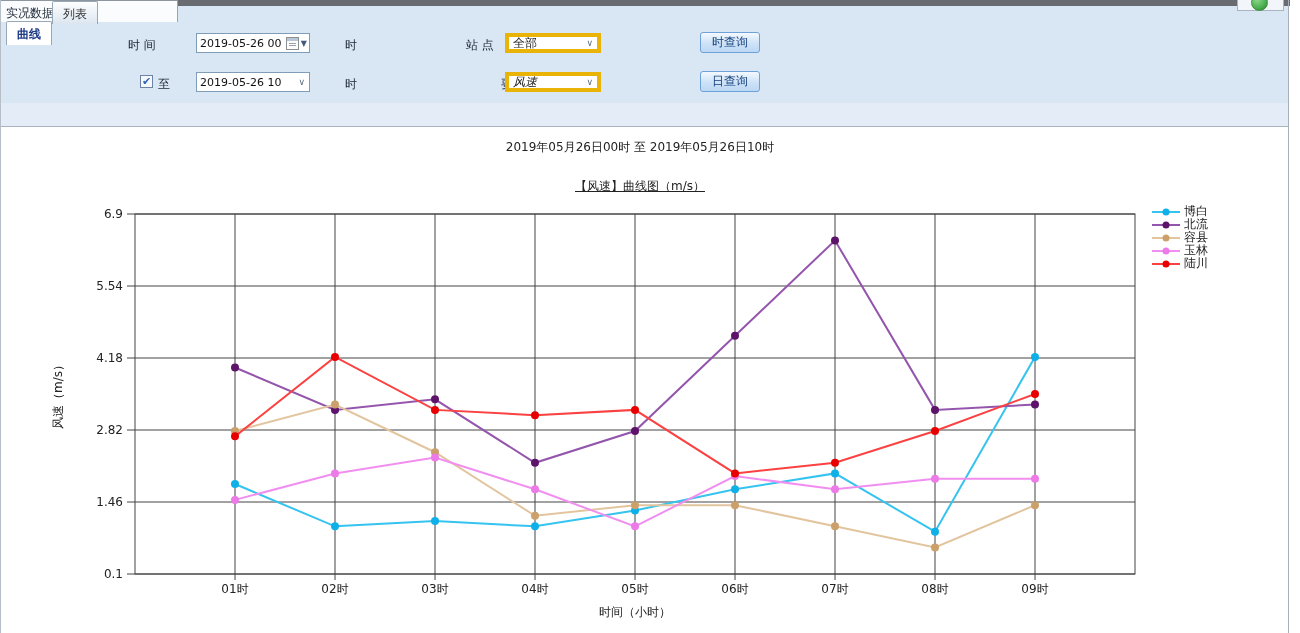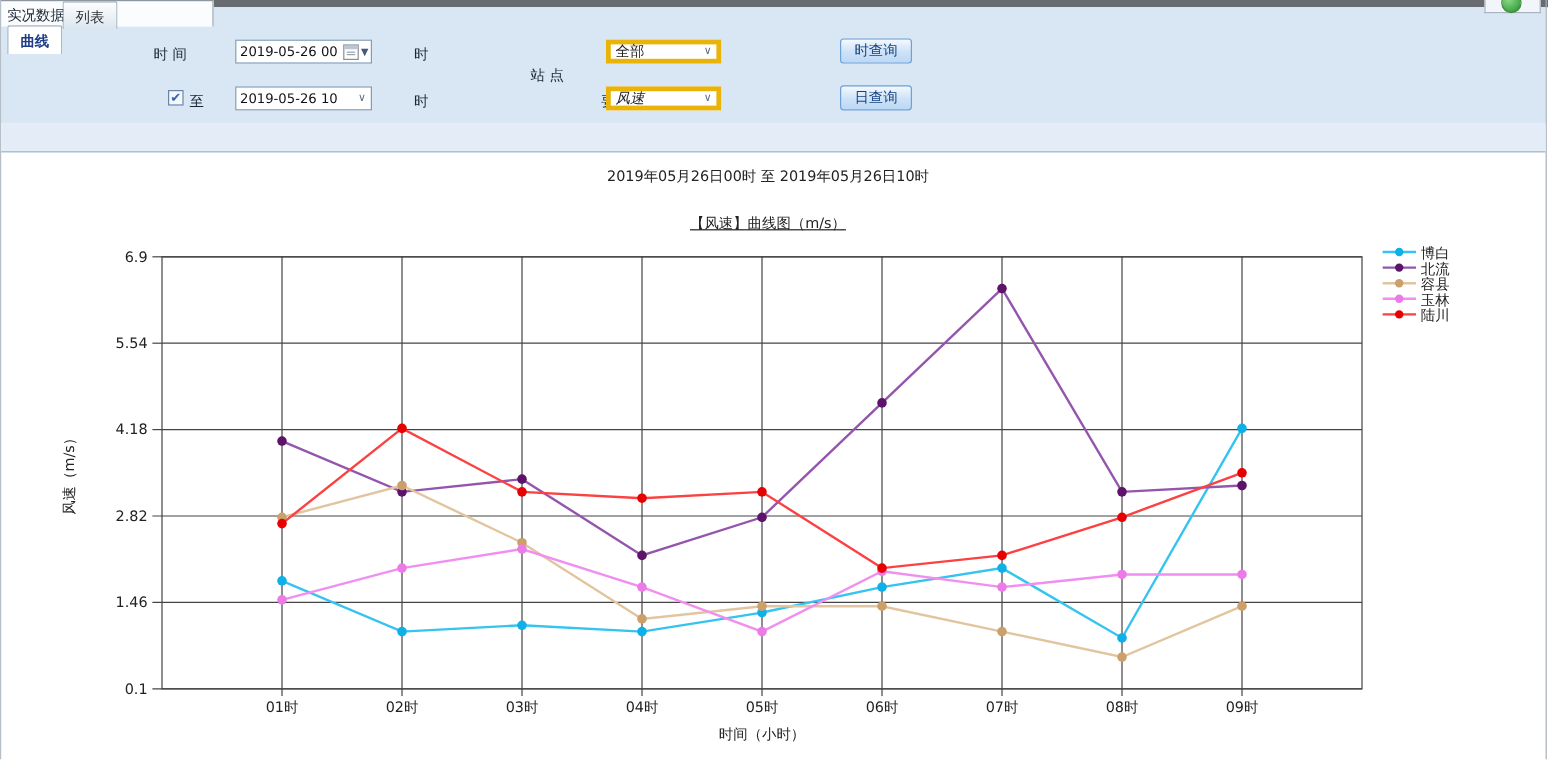--- a/index.html
+++ b/index.html
@@ -54,21 +54,21 @@
     border:1px solid #98a8b8;border-bottom:none;border-radius:2px 2px 0 0;cursor:pointer;
   }
   .tab.active{background:#fff;color:#1f3c88;font-weight:bold;height:24px;}
   .tab.inactive{background:linear-gradient(#fdfeff,#dce6f0);color:#333;}
   
   .chart-title{position:absolute;left:0;width:1280px;text-align:center;color:#222;}
   #chart-svg{position:absolute;left:0;top:0;width:1300px;height:633px;}
   #chart-svg text{font-family:"DejaVu Sans","Liberation Sans",sans-serif;font-size:12px;fill:#222;}
   
   .legend{position:absolute;left:1152px;top:205px;}
-  .legend-item{display:flex;align-items:flex-start;height:13px;cursor:pointer;}
+  .legend-item{display:flex;align-items:center;height:13px;cursor:pointer;}
   .legend-label{font-size:12px;color:#222;margin-left:4px;line-height:13px;}
 </style>
 </head>
 <body>
 
 <div class="top-darkbar"></div>
 <div class="form-panel"></div>
 <div class="title-overlap"></div>
 <div class="title-tab">
   <span>实况数据查询</span>
@@ -78,21 +78,21 @@
 <div class="right-border"></div>
 <div class="left-border"></div>
 
 <div class="form-label" style="left:128px;top:37px;">时 间</div>
 <div class="input-box" style="left:196px;top:33px;">
   <span class="input-text">2019-05-26 00</span>
   <span class="cal-icon"></span>
   <span class="drop-arrow">▼</span>
 </div>
 <div class="form-label" style="left:345px;top:37px;">时</div>
-<div class="form-label" style="left:442px;top:37px;margin-top:18px;">站 点</div>
+<div class="form-label" style="left:466px;top:37px;">站 点</div>
 <div class="select-box" style="left:505px;top:33px;">
   <span>全部</span>
   <span class="chev">∨</span>
 </div>
 <div class="btn" style="left:700px;top:32px;">时查询</div>
 
 <div class="checkbox" style="left:140px;top:75px;">✔</div>
 <div class="form-label" style="left:158px;top:76px;">至</div>
 <div class="input-box" style="left:196px;top:72px;">
   <span class="input-text">2019-05-26 10</span>

